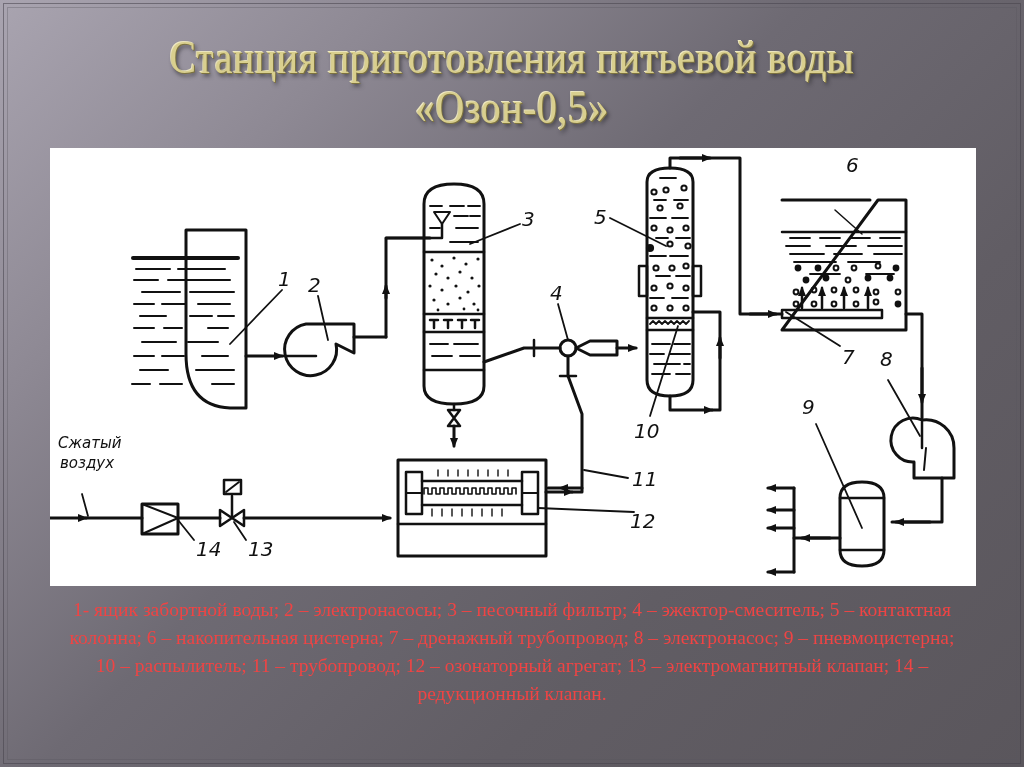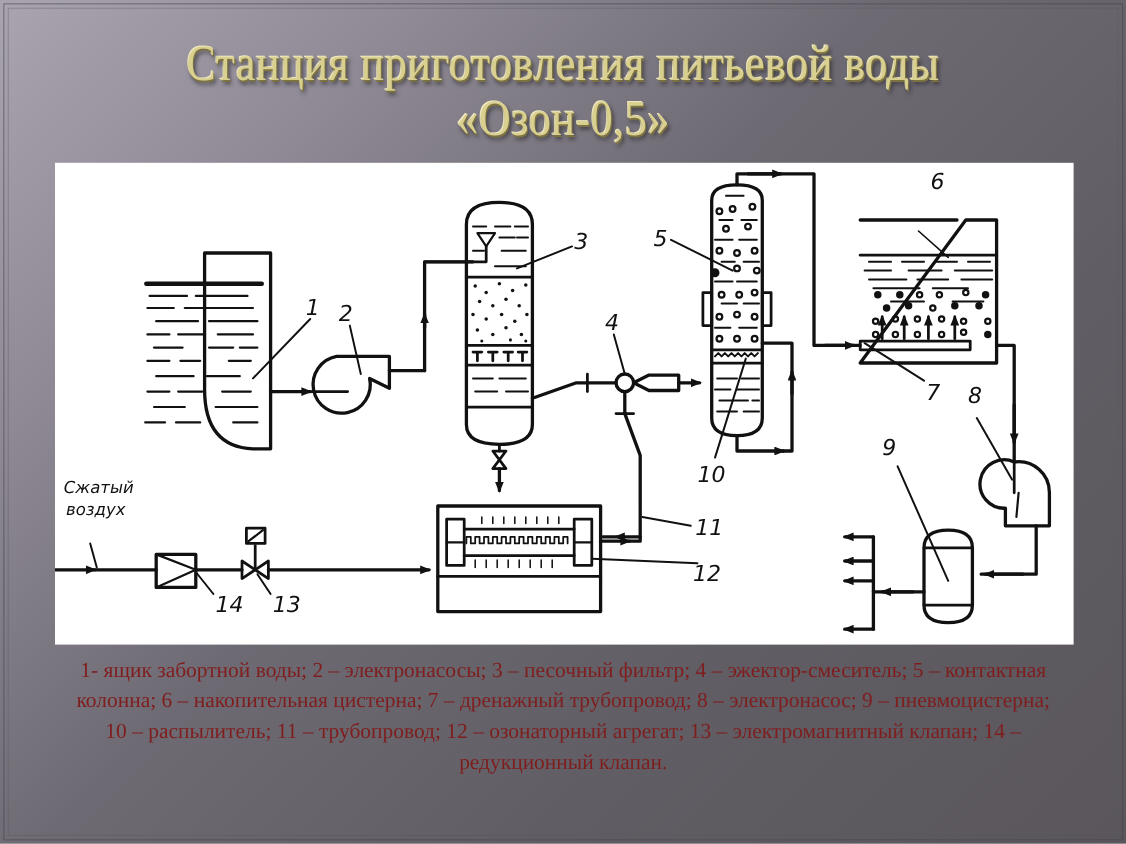--- a/index.html
+++ b/index.html
@@ -28,21 +28,21 @@
   }
   .title.l1 { top: 34px; }
   .title.l2 { top: 84px; }
   .panel {
     position: absolute; left: 50px; top: 148px; width: 926px; height: 438px;
     background: #ffffff;
   }
   .panel svg { position: absolute; left: 0; top: 0; }
   .caption {
     position: absolute; left: 62px; top: 596px; width: 900px;
-    text-align: center; color: #7f1d1d;
+    text-align: center; color: #ef4444;
     font-family: "Liberation Serif", "DejaVu Serif", serif;
     font-size: 19.5px; line-height: 28px;
   }
   .lbl { font-family: "DejaVu Sans", sans-serif; font-style: italic; font-size: 20px; fill: #111; }
   .lbl-s { font-family: "DejaVu Sans", sans-serif; font-style: italic; font-size: 15px; fill: #111; }
 </style>
 </head>
 <body>
 
 <div class="frame"></div>

